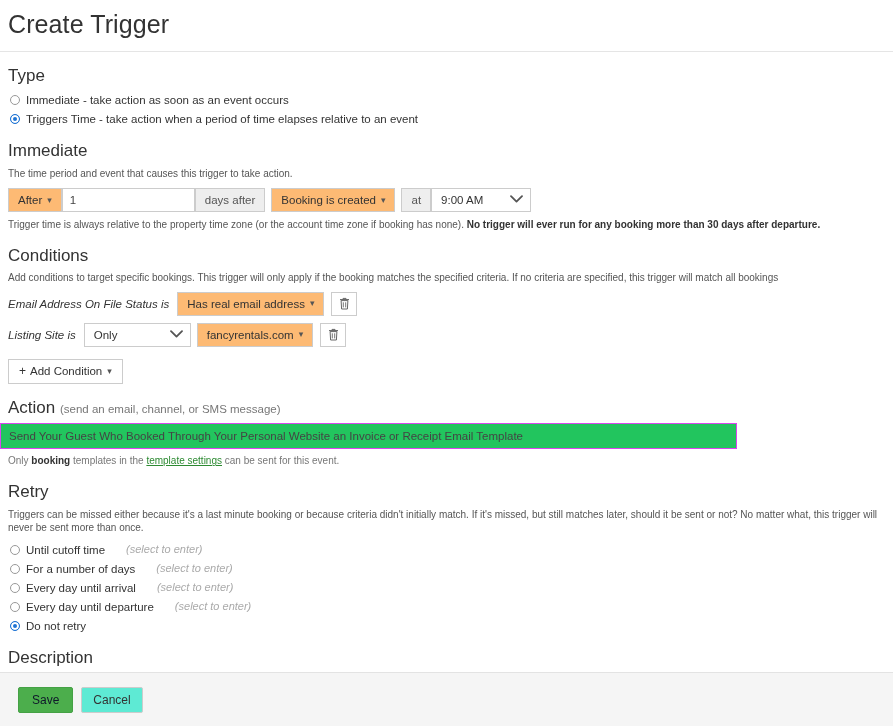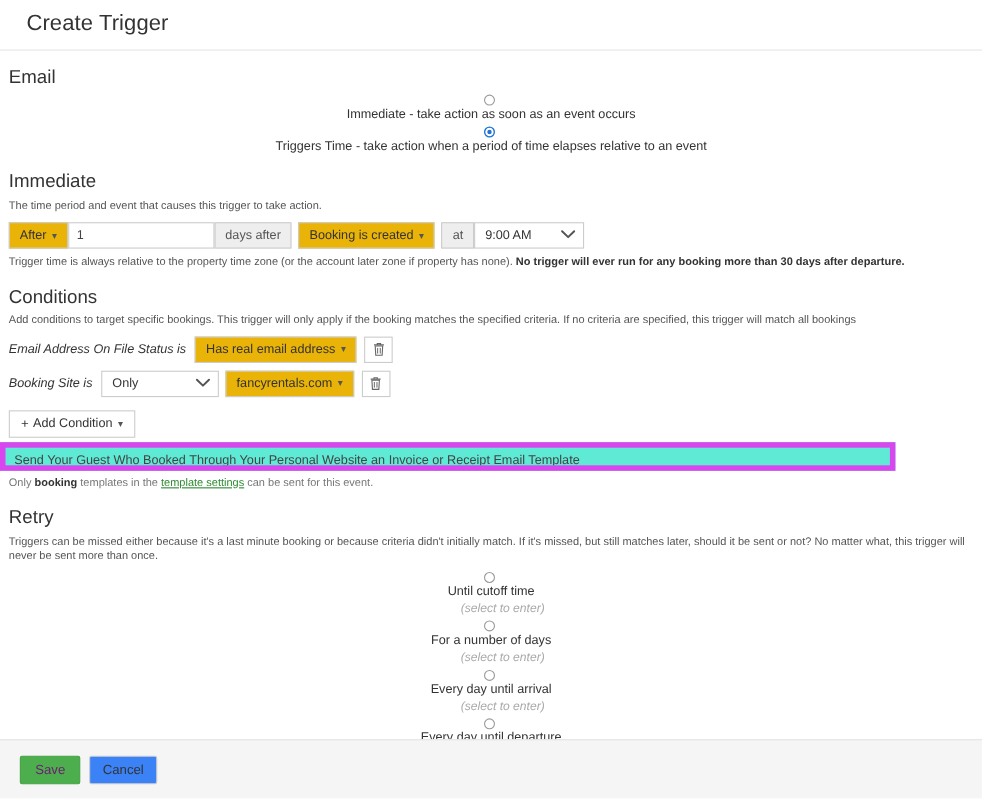--- a/index.html
+++ b/index.html
@@ -15,25 +15,25 @@
     height: 726px;
     overflow: hidden;
     position: relative;
     font-size: 12px;
   }
 
   .page { padding: 0; }
 
   
   .page-title {
-    font-size: 20px;
+    font-size: 25px;
     font-weight: normal;
     color: #333333;
     margin: 0;
-    padding: 10px 0 12px 24px;
+    padding: 10px 0 12px 8px;
     letter-spacing: 0.1px;
   }
   .title-rule {
     border: 0;
     border-top: 1px solid #e5e5e5;
     margin: 0 0 0 0;
   }
 
   .content { padding: 0 8px; }
 
@@ -59,21 +59,20 @@
   .helper b { font-weight: bold; color: #333; }
 
   
   .radio-row {
     display: flex;
     align-items: center;
     margin: 2px 0 3px 0;
     font-size: 11.5px;
     color: #333333;
     line-height: 1.4;
-    flex-direction: column;
   }
   .radio-row .rlabel { cursor: default; }
   .rad {
     width: 10px; height: 10px;
     border: 1px solid #999;
     border-radius: 50%;
     background: #fff;
     margin: 0 6px 0 2px;
     flex: none;
     position: relative;
@@ -104,21 +103,21 @@
     color: #333333;
     background: #ffffff;
     border: 1px solid #cccccc;
     height: 24px;
     line-height: 22px;
     padding: 0 9px;
     display: inline-flex;
     align-items: center;
     white-space: nowrap;
   }
-  .btn-like { background: #eab308; }
+  .btn-like { background: #fdba74; }
   .caret {
     display: inline-block;
     margin-left: 5px;
     font-size: 9px;
     color: #555;
     line-height: 1;
   }
   .addon {
     background: #eeeeee;
     border-color: #cccccc;
@@ -178,25 +177,25 @@
   }
   .plainbtn {
     height: 25px;
     padding: 0 10px;
   }
   .plus { margin-right: 4px; font-size: 12px; }
 
   
   .wide-input {
     display: block;
-    width: 814px;
+    width: 737px;
     margin-left: -8px;
     height: 26px;
-    border: 5px solid #d946ef;
-    background: #5eead4;
+    border: 1px solid #d946ef;
+    background: #22c55e;
     font-family: "Liberation Sans", sans-serif;
     font-size: 11.5px;
     color: #444444;
     padding: 0 8px;
     line-height: 24px;
     white-space: nowrap;
     overflow: hidden;
   }
 
   .greenlink {
@@ -213,31 +212,31 @@
     height: 54px;
     background: #f5f5f5;
     border-top: 1px solid #e3e3e3;
     display: flex;
     align-items: center;
     padding-left: 18px;
   }
   .btn-save {
     background: #4cae4c;
     border: 1px solid #45a145;
-    color: #701a75;
+    color: #0f172a;
     font-size: 12px;
     font-family: "Liberation Sans", sans-serif;
     height: 26px;
     padding: 0 13px;
     display: inline-flex;
     align-items: center;
     border-radius: 2px;
   }
   .btn-cancel {
-    background: #3b82f6;
+    background: #5eead4;
     border: 1px solid #cccccc;
     color: #333333;
     font-size: 12px;
     font-family: "Liberation Sans", sans-serif;
     height: 26px;
     padding: 0 11px;
     margin-left: 8px;
     display: inline-flex;
     align-items: center;
     border-radius: 2px;
@@ -246,21 +245,21 @@
 </head>
 <body>
 
 <div class="page">
 
   <h1 class="page-title">Create Trigger</h1>
   <hr class="title-rule">
 
   <div class="content">
 
-    <h2 class="section-h">Email</h2>
+    <h2 class="section-h">Type</h2>
 
     <div class="radio-row">
       <span class="rad"></span>
       <span class="rlabel">Immediate - take action as soon as an event occurs</span>
     </div>
     <div class="radio-row">
       <span class="rad on"></span>
       <span class="rlabel">Triggers Time - take action when a period of time elapses relative to an event</span>
     </div>
 
@@ -296,21 +295,21 @@
           </span>
           <span class="chev">
             <svg width="13" height="9" viewBox="0 0 13 9">
                 <path d="M1 1.6 L6.5 7 L12 1.6" stroke="#555" stroke-width="1.8" fill="none" stroke-linecap="round" stroke-linejoin="round"></path>
               </svg>
           </span>
         </span>
       </div>
     </div>
 
-    <div class="helper"><span>Trigger time is always relative to the property time zone (or the account later zone if property has none). </span><b>No trigger will ever run for any booking more than 30 days after departure.</b></div>
+    <div class="helper"><span>Trigger time is always relative to the property time zone (or the account time zone if booking has none). </span><b>No trigger will ever run for any booking more than 30 days after departure.</b></div>
 
     <h2 class="section-h">Conditions</h2>
     <div class="helper">Add conditions to target specific bookings. This trigger will only apply if the booking matches the specified criteria. If no criteria are specified, this trigger will match all bookings</div>
 
     <div class="cond-row">
       <span class="cond-label">Email Address On File Status is</span>
       <span class="btn-like">
         <span>Has real email address</span>
         <span class="caret">▾</span>
       </span>
@@ -320,21 +319,21 @@
             <path d="M1 2.6 H10" stroke="#666" stroke-width="1.1" fill="none"></path>
             <path d="M4 2.6 V1.4 H7 V2.6" stroke="#666" stroke-width="1" fill="none"></path>
             <path d="M2.1 3.6 H8.9 L8.4 12 H2.6 Z" stroke="#666" stroke-width="1" fill="none"></path>
             <path d="M4.3 5.3 V10.4 M6.7 5.3 V10.4" stroke="#666" stroke-width="0.9"></path>
           </svg>
         </span>
       </span>
     </div>
 
     <div class="cond-row">
-      <span class="cond-label">Booking Site is</span>
+      <span class="cond-label">Listing Site is</span>
       <span class="selwrap">
         <span class="selbox" style="width:107px;">
           <span>Only</span>
         </span>
         <span class="chev">
           <svg width="13" height="9" viewBox="0 0 13 9">
               <path d="M1 1.6 L6.5 7 L12 1.6" stroke="#555" stroke-width="1.8" fill="none" stroke-linecap="round" stroke-linejoin="round"></path>
             </svg>
         </span>
       </span>
@@ -356,20 +355,21 @@
     </div>
 
     <div class="addcond">
       <span class="plainbtn">
         <span class="plus">+</span>
         <span>Add Condition</span>
         <span class="caret">▾</span>
       </span>
     </div>
 
+    <h2 class="section-h"><span>Action</span> <span class="sub">(send an email, channel, or SMS message)</span></h2>
 
     <div class="wide-input" placeholder="">Send Your Guest Who Booked Through Your Personal Website an Invoice or Receipt Email Template</div>
 
     <div class="helper muted" style="margin-top:5px;"><span>Only </span><b>booking</b><span> templates in the </span><a class="greenlink" href="#">template settings</a><span> can be sent for this event.</span></div>
 
     <h2 class="section-h">Retry</h2>
     <div class="helper">Triggers can be missed either because it's a last minute booking or because criteria didn't initially match. If it's missed, but still matches later, should it be sent or not? No matter what, this trigger will never be sent more than once.</div>
 
     <div class="radio-row">
       <span class="rad"></span>

